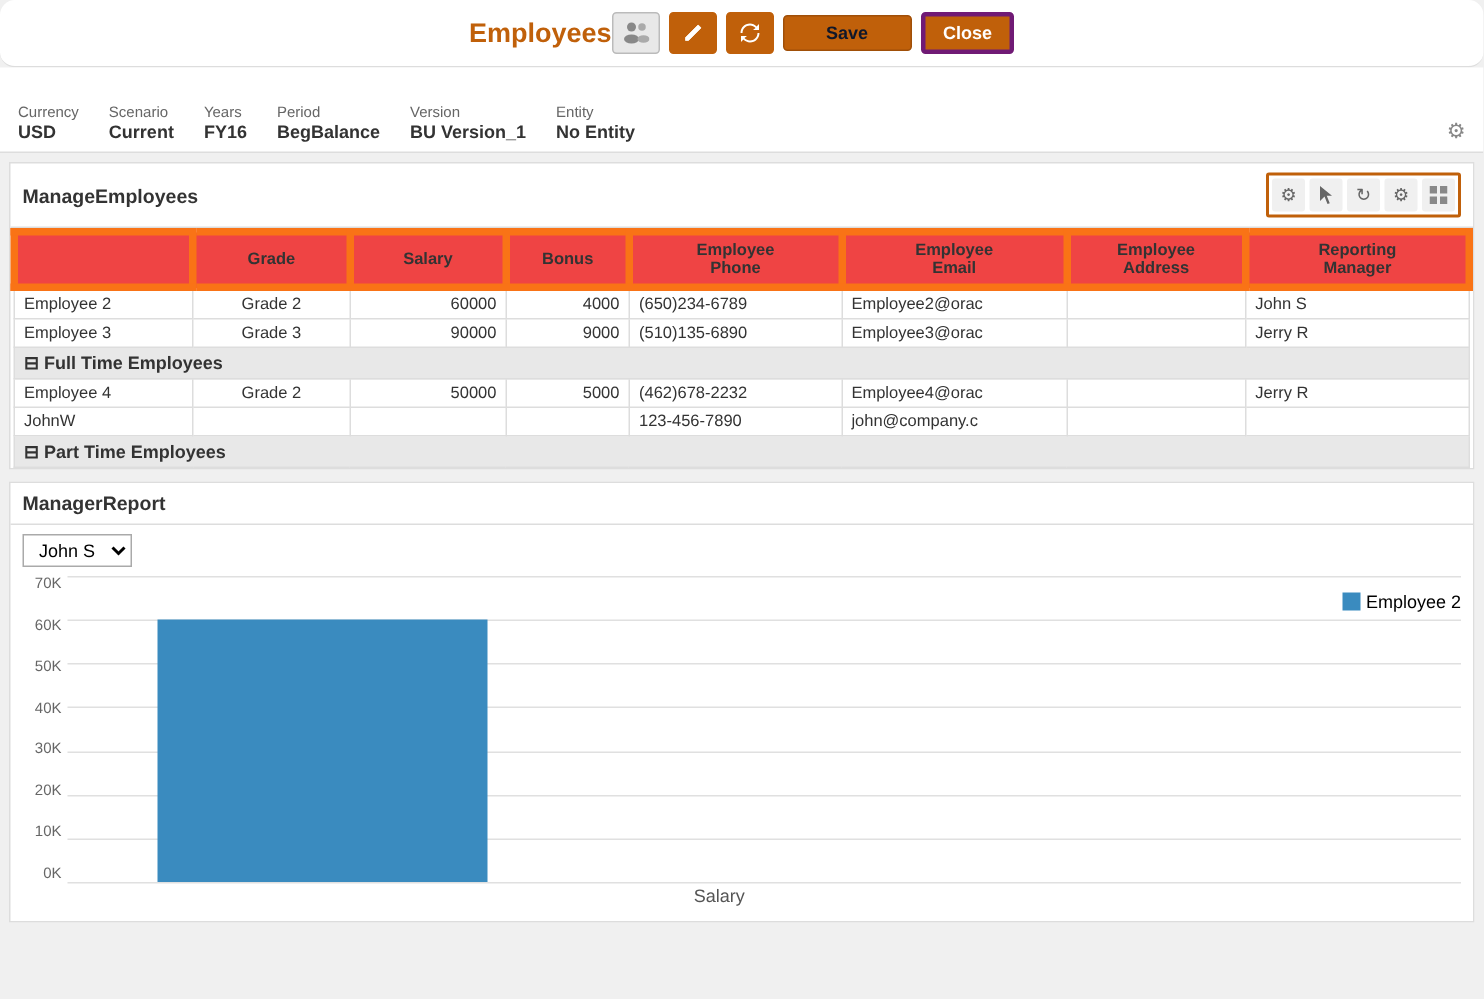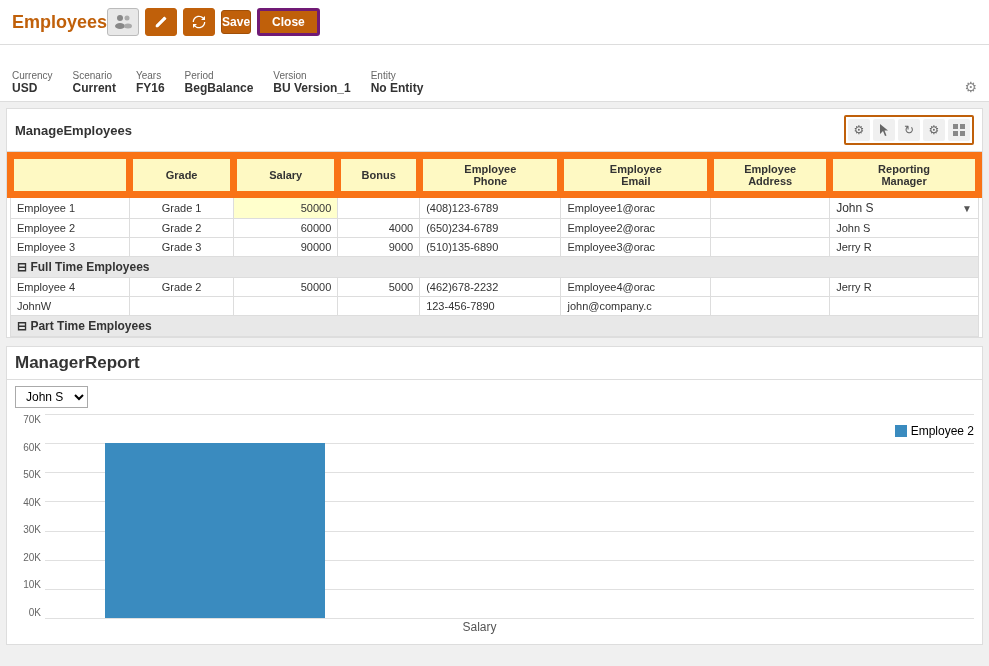--- a/index.html
+++ b/index.html
@@ -1,55 +1,55 @@
 <!DOCTYPE html>
 <html><head>
   <meta charset="utf-8">
   <style>
     * { box-sizing: border-box; margin: 0; padding: 0; font-family: Arial, sans-serif; font-size: 12px; }
     body { background: #f0f0f0; width: 989px; height: 666px; overflow: hidden; }
 
     
-    .header { background: #fff; padding: 8px 12px; display: flex; align-items: center; justify-content: flex-start; border-bottom: 1px solid #ddd; }
+    .header { background: #fff; padding: 8px 12px; display: flex; align-items: center; justify-content: center; border-bottom: 1px solid #ddd; border-radius: 10px; }
     .header-title { font-size: 18px; font-weight: bold; color: #c0600a; }
     .header-actions { display: flex; align-items: center; gap: 6px; }
     .header-icon-btn { width: 32px; height: 28px; border-radius: 3px; border: 1px solid #c0600a; background: #c0600a; color: white; cursor: pointer; display: flex; align-items: center; justify-content: center; font-size: 14px; }
     .header-icon-btn.gray { background: #e8e8e8; border-color: #bbb; color: #555; }
-    .btn-save { background: #c0600a; border: 1px solid #a04f08; color: #ffffff; padding: 4px 0; border-radius: 3px; cursor: pointer; font-weight: bold; }
+    .btn-save { background: #c0600a; border: 1px solid #a04f08; color: #0f172a; padding: 4px 28px; border-radius: 3px; cursor: pointer; font-weight: bold; }
     .btn-close { background: #c0600a; border: 3px solid #701a75; color: white; padding: 4px 12px; border-radius: 3px; cursor: pointer; font-weight: bold; }
 
     
     .meta-bar { background: #fff; padding: 4px 12px 6px; border-bottom: 1px solid #ddd; display: flex; align-items: flex-end; gap: 20px; }
     .meta-item { display: flex; flex-direction: column; }
     .meta-label { font-size: 10px; color: #666; margin-top: 21px; }
     .meta-value { font-size: 12px; font-weight: bold; color: #333; }
     .meta-gear { margin-left: auto; color: #888; font-size: 14px; cursor: pointer; }
 
     
     .main { background: #fff; margin: 6px; padding: 0; border: 1px solid #ddd; }
 
     
     .section-header { display: flex; align-items: center; justify-content: space-between; padding: 6px 8px; border-bottom: 1px solid #ddd; }
     .section-title { font-weight: bold; color: #333; font-size: 13px; }
     .section-toolbar { display: flex; align-items: center; gap: 3px; border: 2px solid #c0600a; padding: 2px; border-radius: 2px; }
     .toolbar-btn { width: 22px; height: 22px; border: none; background: #f0f0f0; cursor: pointer; display: flex; align-items: center; justify-content: center; font-size: 12px; color: #666; border-radius: 2px; }
 
     
     .emp-table { width: 100%; border-collapse: collapse; }
-    .emp-table th { background: #fef9c3; border: 7px solid #f97316; padding: 4px 6px; text-align: center; font-weight: bold; color: #333; font-size: 11px; }
+    .emp-table th { background: #ef4444; border: 5px solid #f97316; padding: 4px 6px; text-align: center; font-weight: bold; color: #333; font-size: 11px; }
     .emp-table td { border: 1px solid #ddd; padding: 3px 6px; font-size: 11px; color: #333; }
     .row-label td { background: #e8e8e8; font-weight: bold; }
     .cell-highlight { background: #ffffcc !important; }
     .dropdown-cell { display: flex; align-items: center; justify-content: space-between; }
     .dropdown-arrow { color: #555; font-size: 10px; }
 
     
     .manager-section { margin: 6px; padding: 0; border: 1px solid #ddd; background: #fff; margin-top: 8px; }
     .manager-header { padding: 6px 8px; border-bottom: 1px solid #ddd; }
-    .manager-title { font-weight: bold; color: #333; font-size: 17px; }
+    .manager-title { font-weight: bold; color: #333; font-size: 13px; }
     .manager-controls { padding: 6px 8px; }
     .manager-select { border: 1px solid #aaa; padding: 2px 6px; background: #fff; cursor: pointer; }
     .y-label { font-size: 10px; color: #666; }
   </style>
 </head>
 <body>
 
 <div class="header">
   <span class="header-title">Employees</span>
   <div class="header-actions">
@@ -138,35 +138,20 @@
         <th style="width:70px;">Salary</th>
         <th style="width:55px;">Bonus</th>
         <th style="width:95px;">Employee<br>Phone</th>
         <th style="width:100px;">Employee<br>Email</th>
         <th style="width:80px;">Employee<br>Address</th>
         <th style="width:100px;">Reporting<br>Manager</th>
       </tr>
     </thead>
     <tbody>
 
-      <tr>
-        <td>Employee 1</td>
-        <td style="text-align:center;">Grade 1</td>
-        <td class="cell-highlight" style="text-align:right;">50000</td>
-        <td></td>
-        <td>(408)123-6789</td>
-        <td>Employee1@orac</td>
-        <td></td>
-        <td>
-          <div class="dropdown-cell">
-            <span>John S</span>
-            <span class="dropdown-arrow">▼</span>
-          </div>
-        </td>
-      </tr>
 
       <tr>
         <td>Employee 2</td>
         <td style="text-align:center;">Grade 2</td>
         <td style="text-align:right;">60000</td>
         <td style="text-align:right;">4000</td>
         <td>(650)234-6789</td>
         <td>Employee2@orac</td>
         <td></td>
         <td>John S</td>

